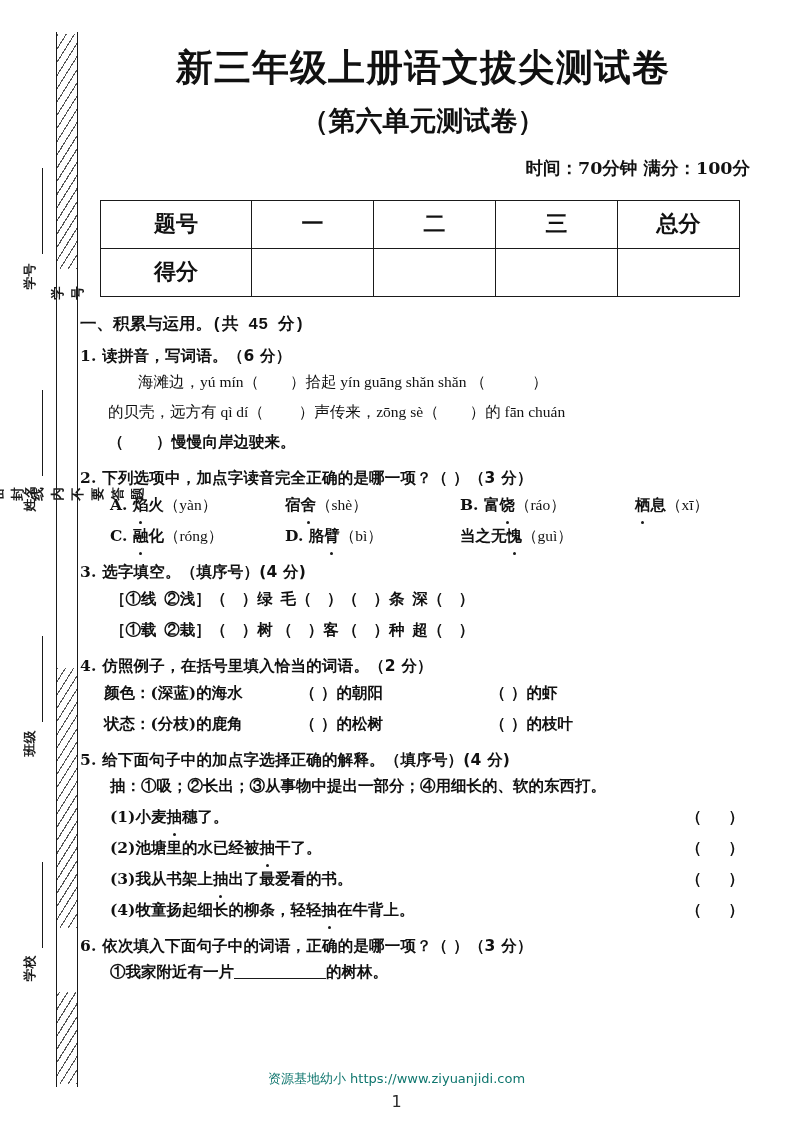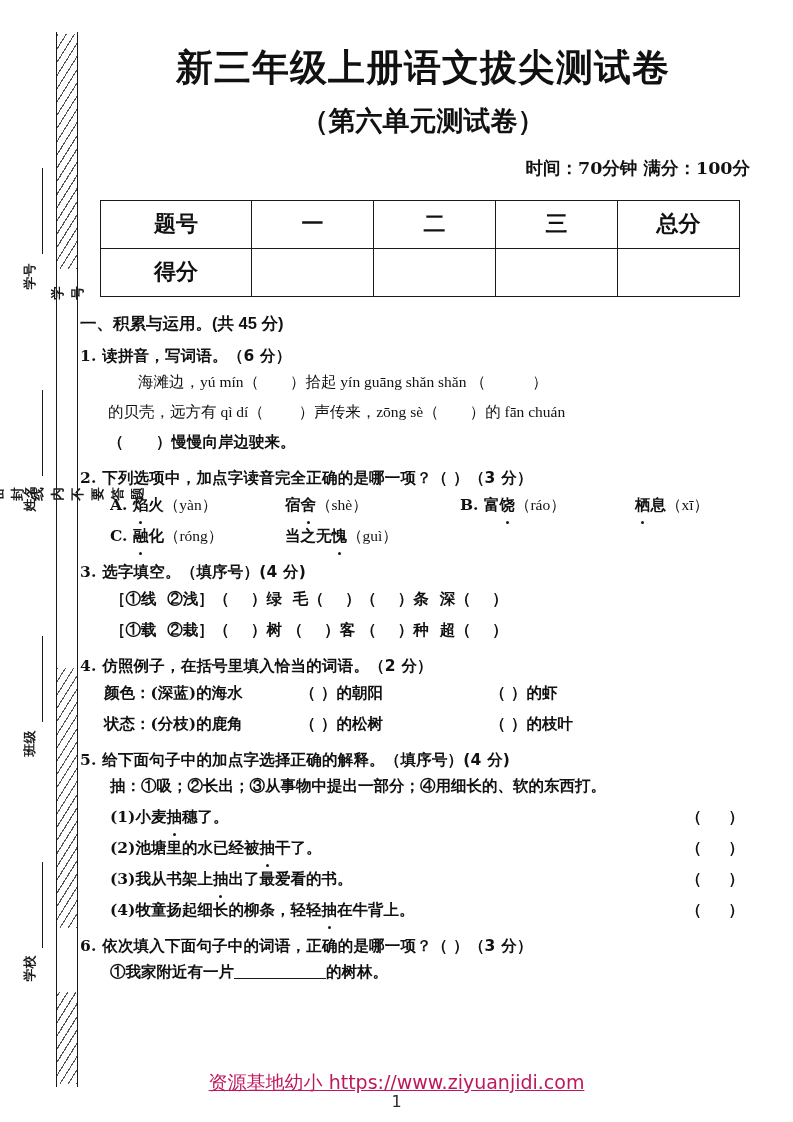--- a/index.html
+++ b/index.html
@@ -131,21 +131,21 @@
     font-weight: 700;
     font-family: "DejaVu Serif", "Liberation Serif", serif;
   }
   .score-table td.head-cell { width: 148px; }
 
   
   .section-heading {
     margin: 16px 0 0 0;
     font-size: 16.5px;
     font-weight: 700;
-    font-family: Liberation Sans, sans-serif;
+    font-family: Liberation Mono, monospace;
   }
 
   .q {
     margin-top: 11px;
     position: relative;
   }
   .q-head {
     font-size: 15.5px;
     font-weight: 700;
     font-family: "DejaVu Sans", "Liberation Sans", sans-serif;
@@ -190,21 +190,21 @@
   
   .opt-row {
     display: flex;
     padding-left: 30px;
     line-height: 31px;
   }
   .opt-cell { width: 175px; flex: none; }
   .opt-cell.wide { width: 185px; }
 
   
-  .fill-row { padding-left: 30px; line-height: 31px; white-space: pre; }
+  .fill-row { padding-left: 30px; line-height: 31px; white-space: pre; font-family: Liberation Serif, serif; }
 
   
   .ex-row { display: flex; padding-left: 24px; line-height: 31px; }
   .ex-c1 { width: 196px; flex: none; }
   .ex-c2 { width: 190px; flex: none; }
   .ex-c3 { width: 190px; flex: none; }
 
   
   .sent-row {
     display: flex;
@@ -222,24 +222,23 @@
     vertical-align: -2px;
   }
 
   
   .watermark {
     position: absolute;
     left: 0;
     right: 0;
     top: 1070px;
     text-align: center;
-    font-size: 19px;
-    color: #be185d;
+    font-size: 13px;
+    color: #0f766e;
     font-family: "DejaVu Sans", "Liberation Sans", sans-serif;
-    text-decoration: underline;
   }
   .page-number {
     position: absolute;
     left: 0;
     right: 0;
     top: 1092px;
     text-align: center;
     font-size: 16px;
     color: #2b2b2b;
     font-family: "DejaVu Sans", "Liberation Sans", sans-serif;
@@ -339,20 +338,24 @@
         </div>
         <div class="opt-cell">
           <span></span><span class="dotted">栖</span><span>息</span><span class="pinyin">（xī）</span>
         </div>
       </div>
       <div class="opt-row">
         <div class="opt-cell">
           <span>C.</span>
           <span></span><span class="dotted">融</span><span>化</span><span class="pinyin">（róng）</span>
         </div>
+        <div class="opt-cell">
+          <span>D.</span>
+          <span>胳</span><span class="dotted">臂</span><span></span><span class="pinyin">（bì）</span>
+        </div>
         <div class="opt-cell wide">
           <span>当之无</span><span class="dotted">愧</span><span></span><span class="pinyin">（guì）</span>
         </div>
       </div>
     </div>
   </div>
 
   <div class="q">
     <div class="q-head">
       <span class="q-num">3.</span>

